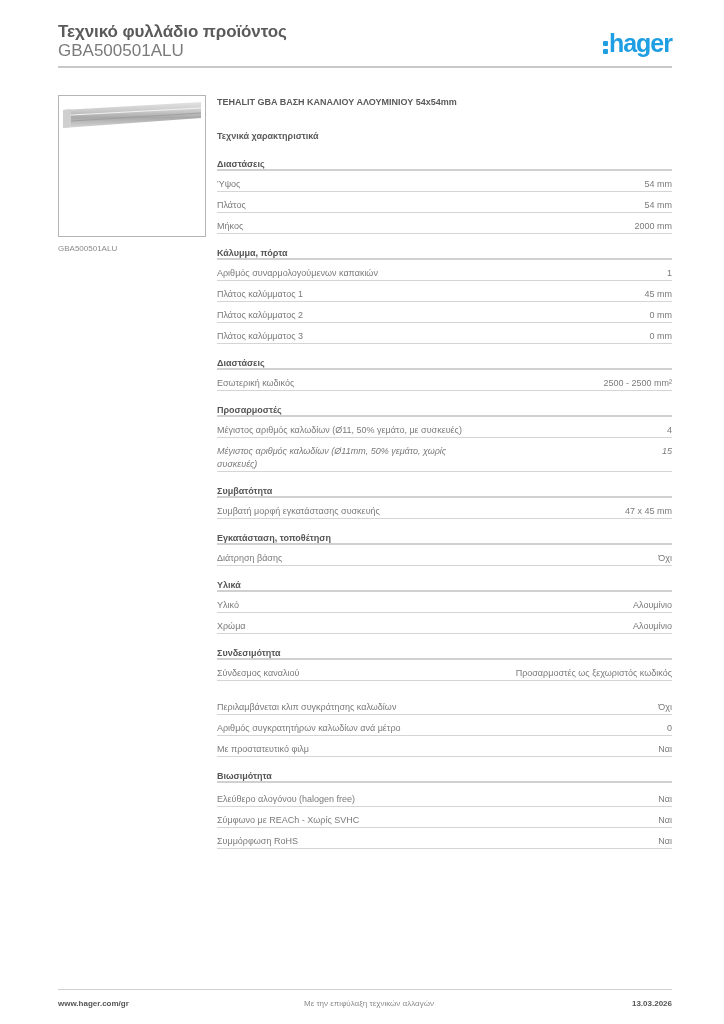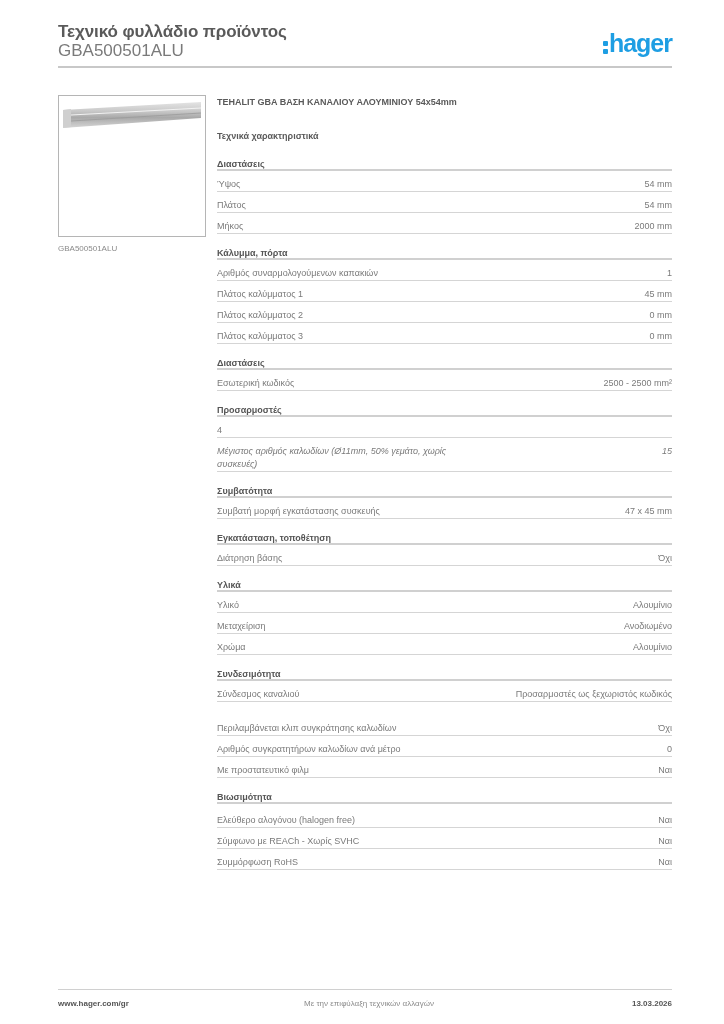--- a/index.html
+++ b/index.html
@@ -153,20 +153,21 @@
     <div class="section-title">Διαστάσεις</div>
     <div class="row">
         <span class="label">Εσωτερική κωδικός</span>
         <span class="value">2500 - 2500 mm²</span>
       </div>
   </div>
 
   <div class="section">
     <div class="section-title">Προσαρμοστές</div>
     <div class="row">
+        <span class="label" style="max-width:340px">Μέγιστος αριθμός καλωδίων (Ø11, 50% γεμάτο, με συσκευές)</span>
         <span class="value">4</span>
       </div>
     <div class="row tall">
         <span class="label">Μέγιστος αριθμός καλωδίων (Ø11mm, 50% γεμάτο, χωρίς συσκευές)</span>
         <span class="value">15</span>
       </div>
   </div>
 
   <div class="section">
     <div class="section-title">Συμβατότητα</div>
@@ -182,24 +183,20 @@
         <span class="label">Διάτρηση βάσης</span>
         <span class="value">Όχι</span>
       </div>
   </div>
 
   <div class="section">
     <div class="section-title">Υλικά</div>
     <div class="row">
         <span class="label">Υλικό</span>
         <span class="value">Αλουμίνιο</span>
-      </div>
-    <div class="row">
-        <span class="label">Μεταχείριση</span>
-        <span class="value">Ανοδιωμένο</span>
       </div>
     <div class="row">
         <span class="label">Χρώμα</span>
         <span class="value">Αλουμίνιο</span>
       </div>
   </div>
 
   <div class="section">
     <div class="section-title">Συνδεσιμότητα</div>
     <div class="row">

